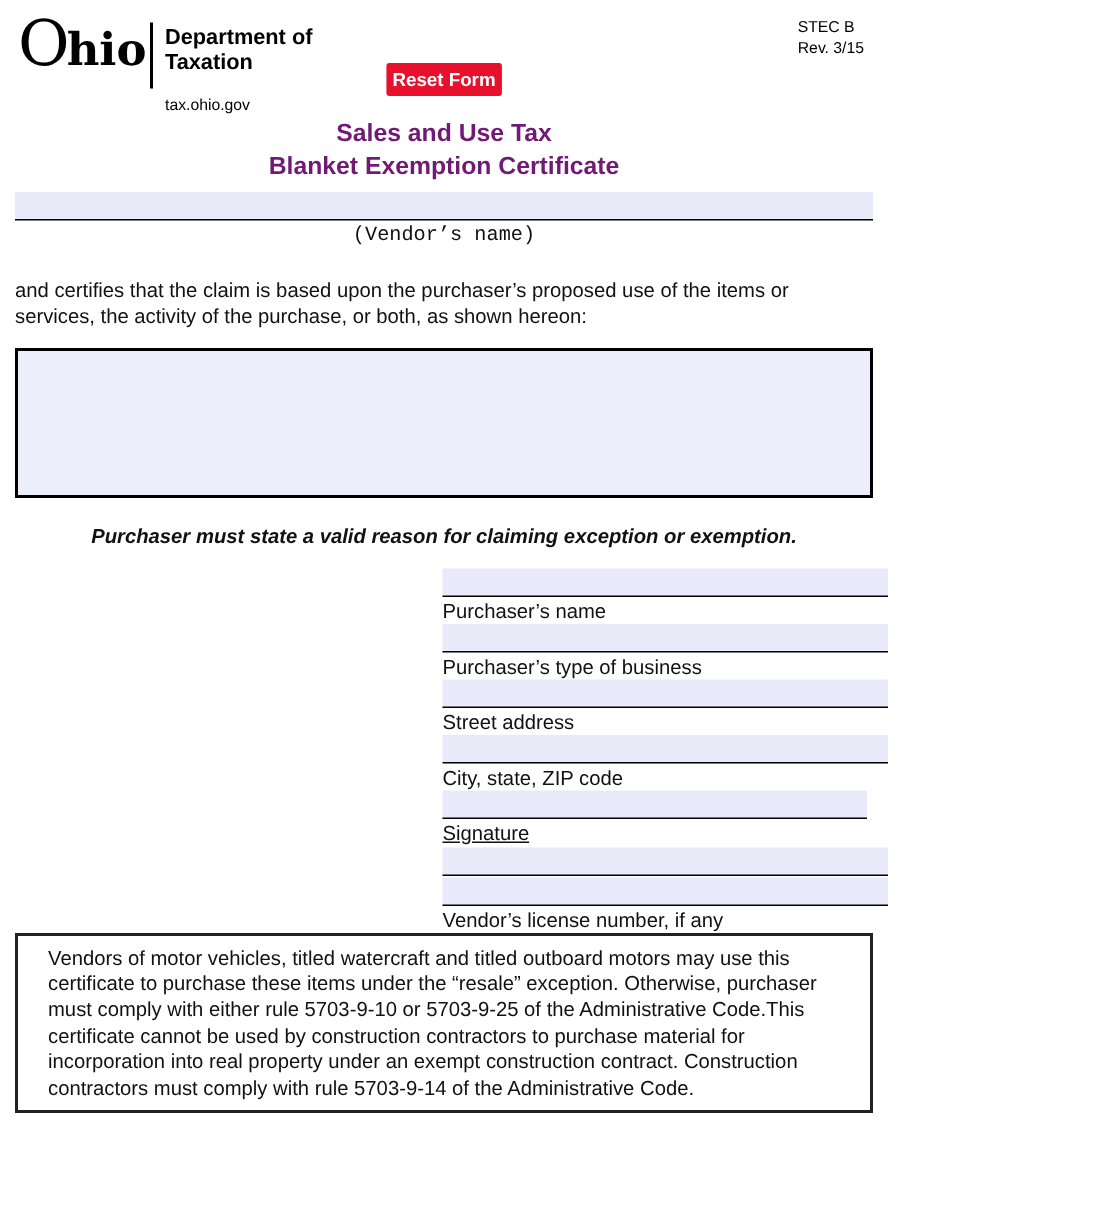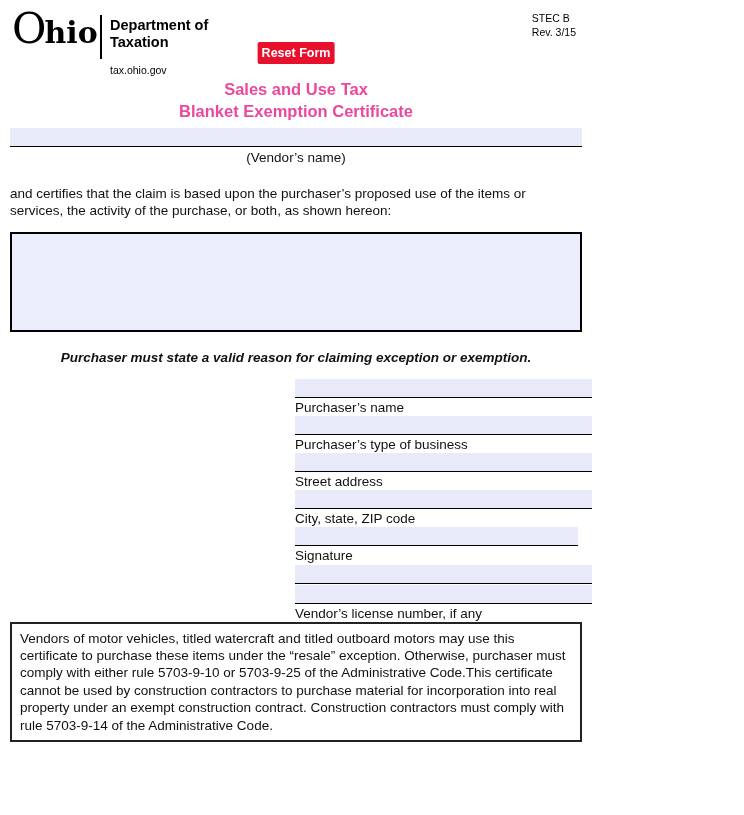--- a/index.html
+++ b/index.html
@@ -28,57 +28,57 @@
   .website { position: absolute; left: 100px; top: 56px; font-size: 10.5px; color: #000; }
   .form-code { position: absolute; right: 6px; top: 4px; font-size: 10.5px; line-height: 1.3; color: #000; }
   .reset-btn {
     position: absolute; left: 50%; transform: translateX(-50%); top: 34px;
     background: var(--reset-red, #e8112d); color: #fff;
     font-family: inherit; font-weight: bold; font-size: 12.5px;
     border: none; border-radius: 2px; padding: 4px 4px; cursor: pointer;
   }
 
   
-  .title { text-align: center; font-weight: bold; font-size: 16.5px; line-height: 1.35; margin-top: 6px; color: #ec4899; }
+  .title { text-align: center; font-weight: bold; font-size: 16.5px; line-height: 1.35; margin-top: 6px; color: #701a75; }
 
   
   .para { margin: 12px 0 0 0; line-height: 1.3; }
   .certify { margin-top: 20px; }
 
   
   .field-input {
     display: block;
     background: var(--field-bg, #e8eafa);
     border: none; border-bottom: 1px solid #000; border-radius: 0;
     height: 19px; width: 100%;
     font-family: inherit; font-size: 13px; color: #111;
     padding: 0 3px; box-sizing: border-box;
   }
   .field-input.full { margin-top: 5px; }
-  .caption { text-align: center; margin-top: 3px; }
+  .caption { text-align: center; margin-top: 3px; font-family: Liberation Mono, monospace; }
 
   .reason-box {
     display: block; width: 100%; height: 100px; margin-top: 12px;
     background: #edeefb; border: 2px solid #000; border-radius: 0;
     resize: none; font-family: inherit; font-size: 13px; color: #111;
     box-sizing: border-box; padding: 4px;
   }
 
   .instruction { text-align: center; font-weight: bold; font-style: italic; margin-top: 18px; }
 
   
   .fields { margin: 14px 0 0 285px; width: 439px; }
   .field-group { margin-bottom: 1px; }
   .field-label { margin: 2px 0 1px 0; }
-  .field-row { display: flex; gap: 28px; }
+  .field-row { display: flex; gap: 28px; text-decoration: underline; }
   .field-row .sig { flex: 0 0 283px; }
   .field-row .ttl { flex: 1; }
 
   
-  .note-box { border: 2px solid #222; padding: 6px 8px; line-height: 1.29; }
+  .note-box { border: 2px solid #222; padding: 6px 20px; line-height: 1.29; }
   .note-box p { margin: 0; }
 </style>
 </head>
 <body>
 
 <div class="page">
 
   <div class="header">
     <div class="logo"><span class="logo-o">O</span><span class="logo-hio">hio</span></div>
     <div class="dept-divider"></div>

